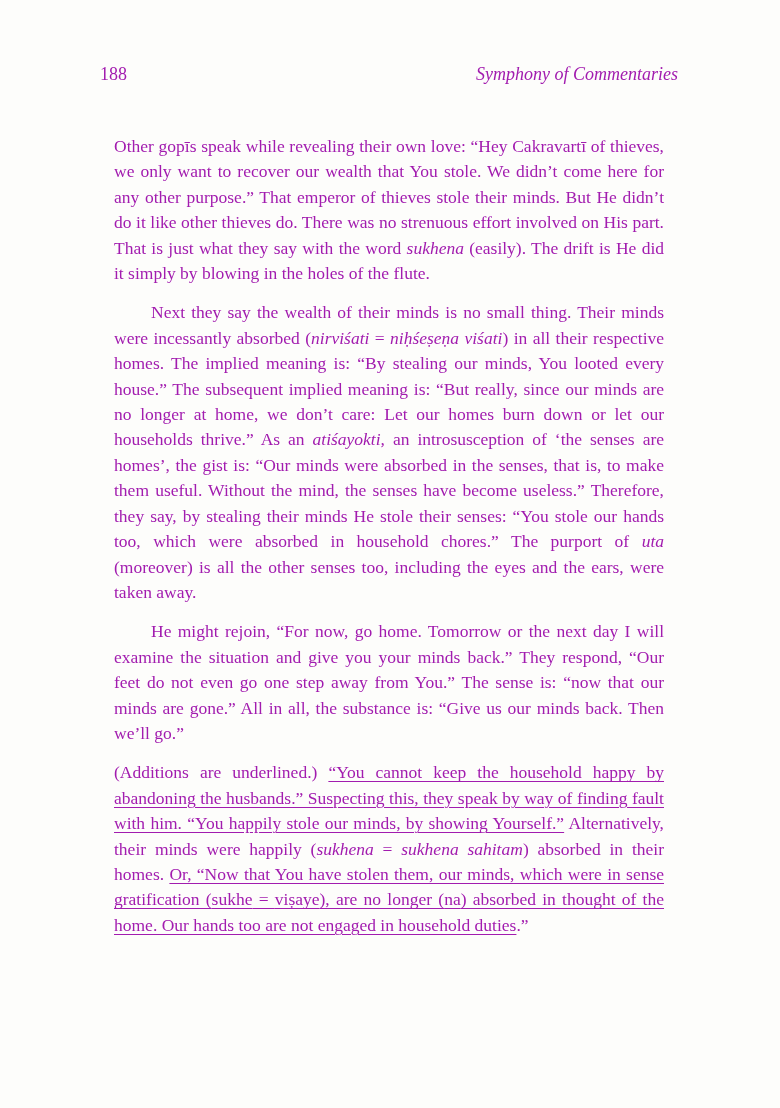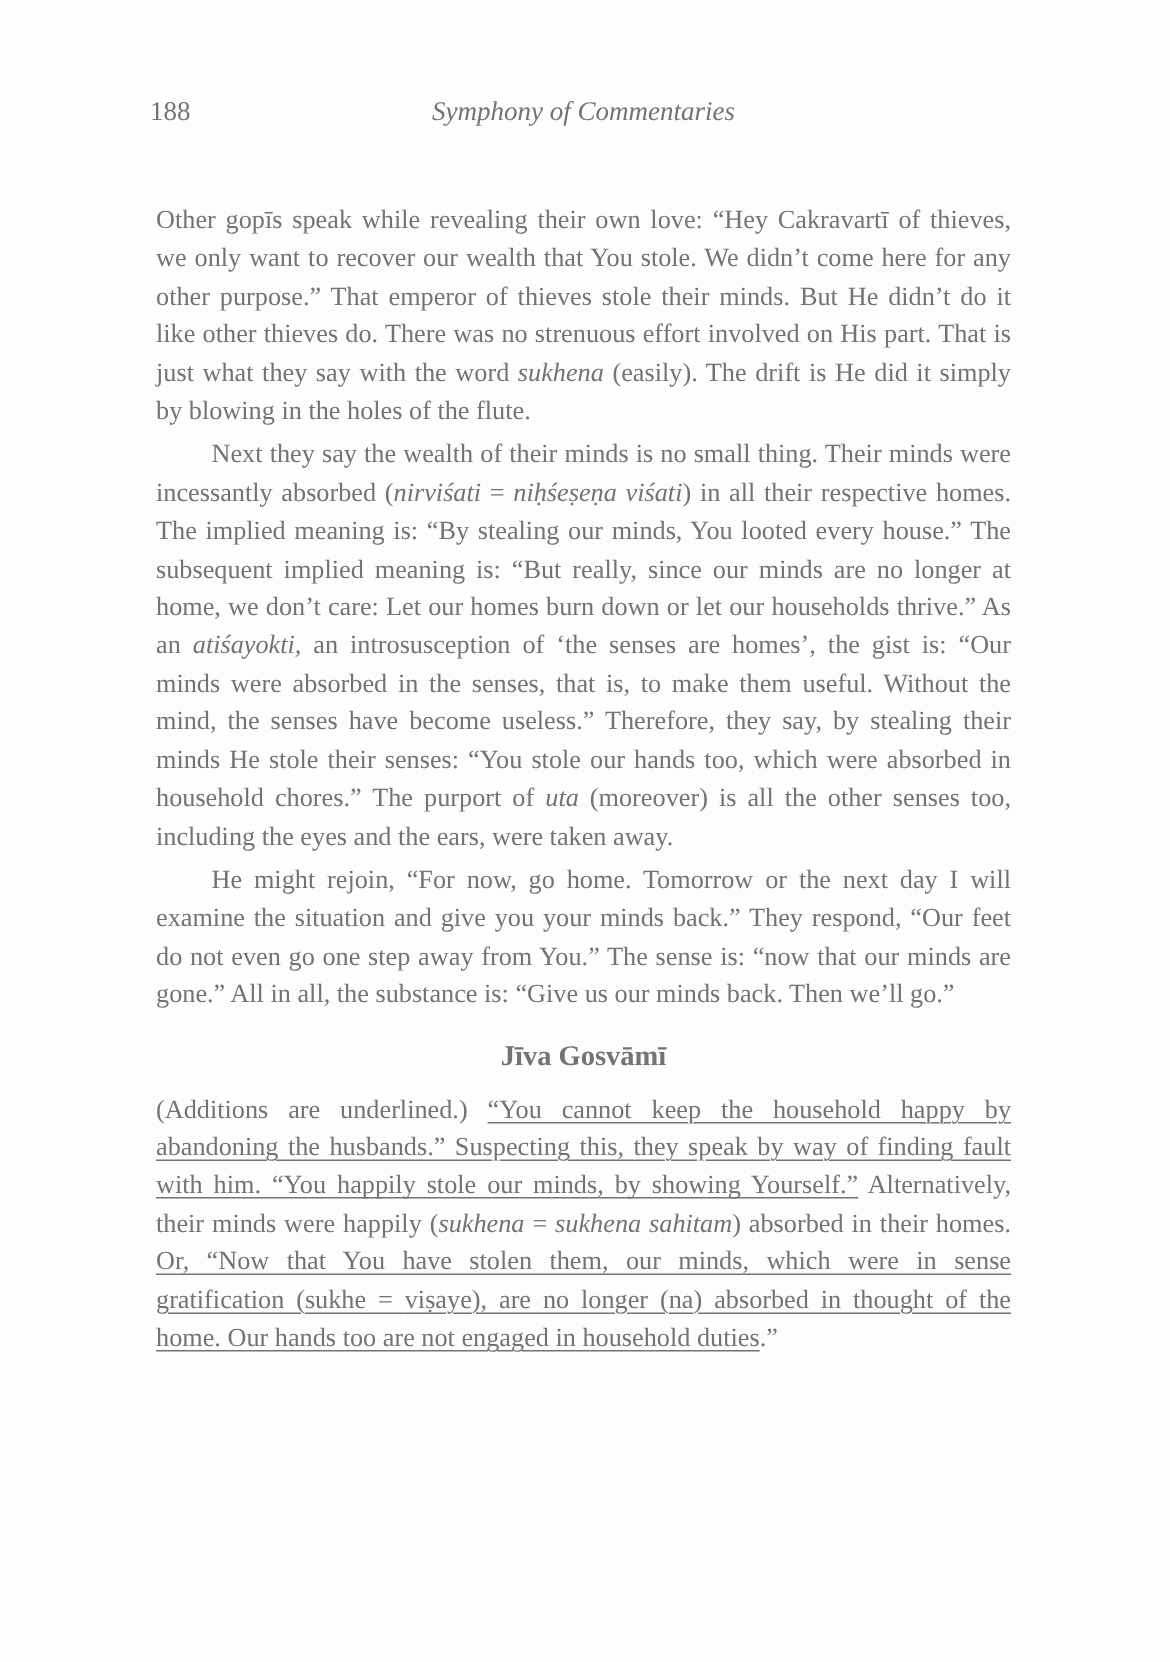--- a/index.html
+++ b/index.html
@@ -7,55 +7,55 @@
     padding: 0;
     background: #ffffff;
   }
   .page {
     width: 780px;
     height: 1108px;
     box-sizing: border-box;
     background: #fdfdfb;
     padding: 62px 102px 0 100px;
     font-family: "Liberation Serif", "DejaVu Serif", serif;
-    color: #737373;
+    color: #a21caf;
     overflow: hidden;
     position: relative;
   }
   .pagehead {
     position: relative;
     height: 25px;
     margin-bottom: 47px;
     font-size: 18px;
     line-height: 25px;
   }
   .pagenum {
     position: absolute;
     left: 0;
     top: 0;
   }
   .runtitle {
     position: absolute;
     left: 0;
     right: 0;
-    text-align: center;
+    text-align: right;
     font-style: italic;
   }
   .hd {
     font-size: 19px;
     font-weight: bold;
     text-align: center;
     margin: 0 0 9px 0;
     line-height: 26px;
   }
   .hd2 {
     margin-top: 16px;
   }
   .para {
-    margin: 4px;
+    margin: 14px;
     font-size: 17.5px;
     line-height: 25.4px;
     text-align: justify;
     text-indent: 37px;
   }
   .para.noindent {
     text-indent: 0;
   }
   .seg.italic {
     font-style: italic;
@@ -83,20 +83,19 @@
 
   <main class="body">
 
 
     <p class="para noindent"><span class="seg normal">Other gopīs speak while revealing their own love: “Hey Cakravartī of thieves, we only want to recover our wealth that You stole. We didn’t come here for any other purpose.” That emperor of thieves stole their minds. But He didn’t do it like other thieves do. There was no strenuous effort involved on His part. That is just what they say with the word </span><span class="seg italic">sukhena</span><span class="seg normal"> (easily). The drift is He did it simply by blowing in the holes of the flute.</span></p>
 
     <p class="para"><span class="seg normal">Next they say the wealth of their minds is no small thing. Their minds were incessantly absorbed (</span><span class="seg italic">nirviśati</span><span class="seg normal"> = </span><span class="seg italic">niḥśeṣeṇa viśati</span><span class="seg normal">) in all their respective homes. The implied meaning is: “By stealing our minds, You looted every house.” The subsequent implied meaning is: “But really, since our minds are no longer at home, we don’t care: Let our homes burn down or let our households thrive.” As an </span><span class="seg italic">atiśayokti,</span><span class="seg normal"> an introsusception of ‘the senses are homes’, the gist is: “Our minds were absorbed in the senses, that is, to make them useful. Without the mind, the senses have become useless.” Therefore, they say, by stealing their minds He stole their senses: “You stole our hands too, which were absorbed in household chores.” The purport of </span><span class="seg italic">uta</span><span class="seg normal"> (moreover) is all the other senses too, including the eyes and the ears, were taken away.</span></p>
 
     <p class="para"><span class="seg normal">He might rejoin, “For now, go home. Tomorrow or the next day I will examine the situation and give you your minds back.” They respond, “Our feet do not even go one step away from You.” The sense is: “now that our minds are gone.” All in all, the substance is: “Give us our minds back. Then we’ll go.”</span></p>
 
-    <h2 class="hd hd2">Jīva Gosvāmī</h2>
 
     <p class="para noindent"><span class="seg normal">(Additions are underlined.) </span><span class="seg underline">“You cannot keep the household happy by abandoning the husbands.” Suspecting this, they speak by way of finding fault with him. “You happily stole our minds, by showing Yourself.”</span><span class="seg normal"> Alternatively, their minds were happily (</span><span class="seg italic">sukhena</span><span class="seg normal"> = </span><span class="seg italic">sukhena sahitam</span><span class="seg normal">) absorbed in their homes. </span><span class="seg underline">Or, “Now that You have stolen them, our minds, which were in sense gratification (</span><span class="seg italic-underline">sukhe</span><span class="seg underline"> = </span><span class="seg italic-underline">viṣaye</span><span class="seg underline">), are no longer (</span><span class="seg italic-underline">na</span><span class="seg underline">) absorbed in thought of the home. Our hands too are not engaged in household duties</span><span class="seg normal">.”</span></p>
 
 
   </main>
 
 </div>
 
 </body></html>

